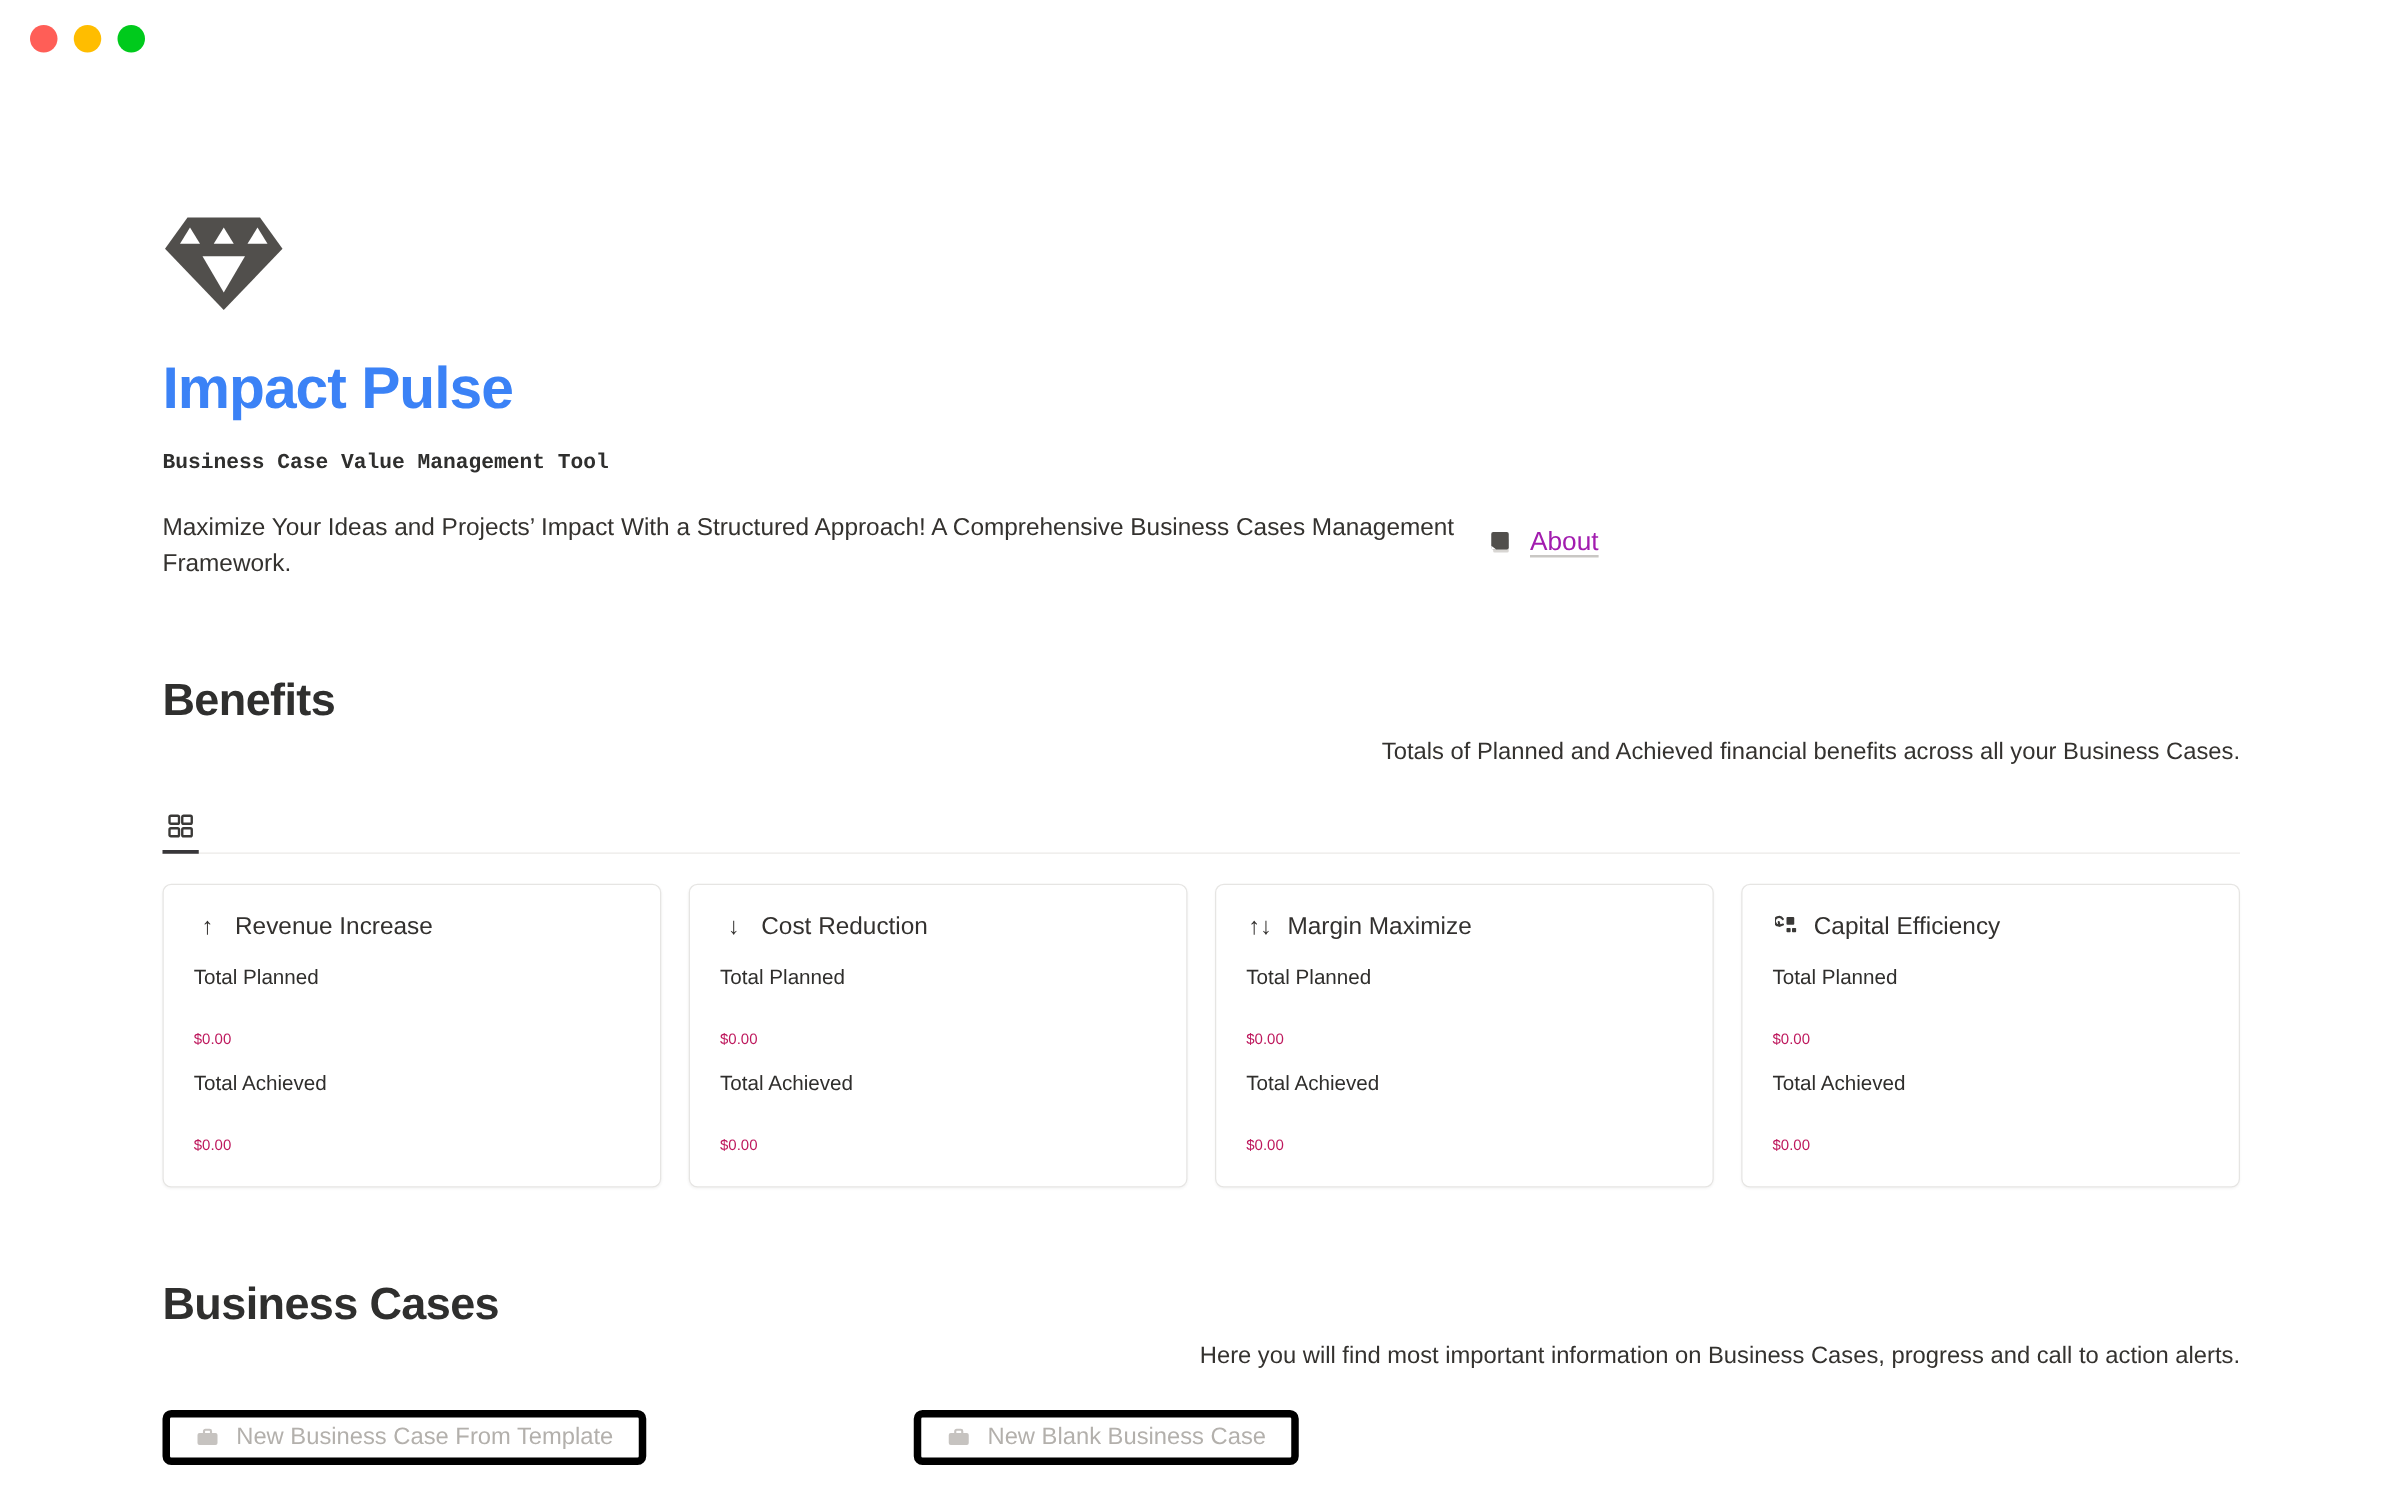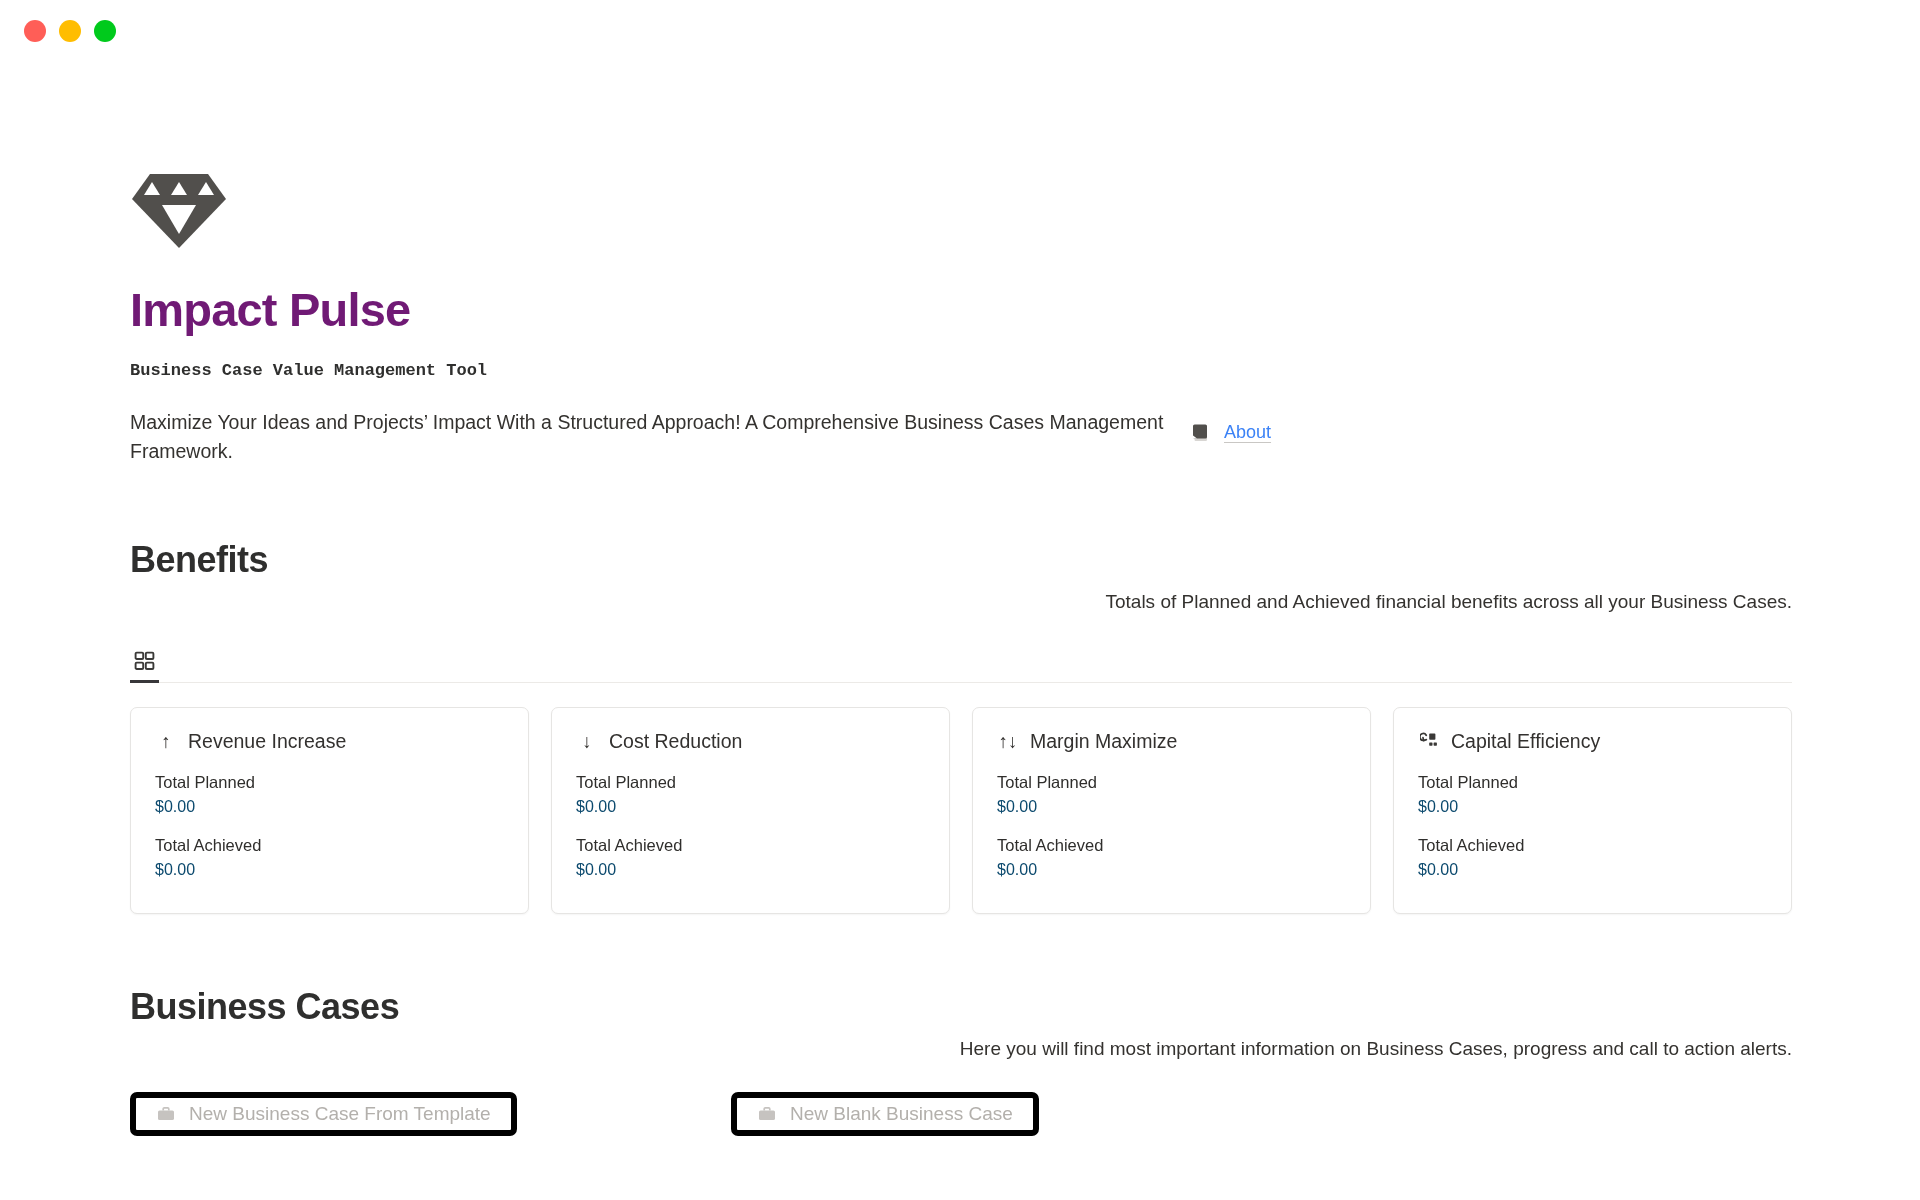--- a/index.html
+++ b/index.html
@@ -36,21 +36,21 @@
   
   .logo-wrap { margin-top: 110px; }
   .logo { display: block; }
 
   h1.app-title {
     margin-top: 34px;
     font-size: 47px;
     line-height: 1.12;
     font-weight: 700;
     letter-spacing: -0.8px;
-    color: #701a75;
+    color: #3b82f6;
   }
 
   .subtitle {
     margin-top: 24px;
     font-size: 17px;
     font-weight: 700;
     color: #2f2f2e;
     font-family: Liberation Mono, monospace;
   }
 
@@ -67,22 +67,22 @@
   }
   .about-link {
     margin-top: 14px;
     margin-left: 26px;
     display: inline-flex;
     align-items: center;
     gap: 11px;
     cursor: pointer;
   }
   .about-label {
-    font-size: 18px;
-    color: #3b82f6;
+    font-size: 21px;
+    color: #a21caf;
     text-decoration: underline;
     text-underline-offset: 4px;
     text-decoration-color: #c9c7c4;
   }
 
   
   .section { margin-top: 72px; }
   h2.section-title {
     font-size: 36px;
     font-weight: 700;
@@ -158,23 +158,23 @@
     color: #33312f;
     line-height: 1;
   }
   .metric-label {
     margin-top: 20px;
     font-size: 16.5px;
     font-weight: 400;
     color: #2f2e2c;
   }
   .metric-value {
-    margin-top: 6px;
-    font-size: 16px;
-    color: #0c4a6e;
+    margin-top: 32px;
+    font-size: 12px;
+    color: #be185d;
   }
 
   
   .actions {
     margin-top: 32px;
     display: grid;
     grid-template-columns: repeat(2, 1fr);
     gap: 22px;
     max-width: 1180px;
   }

